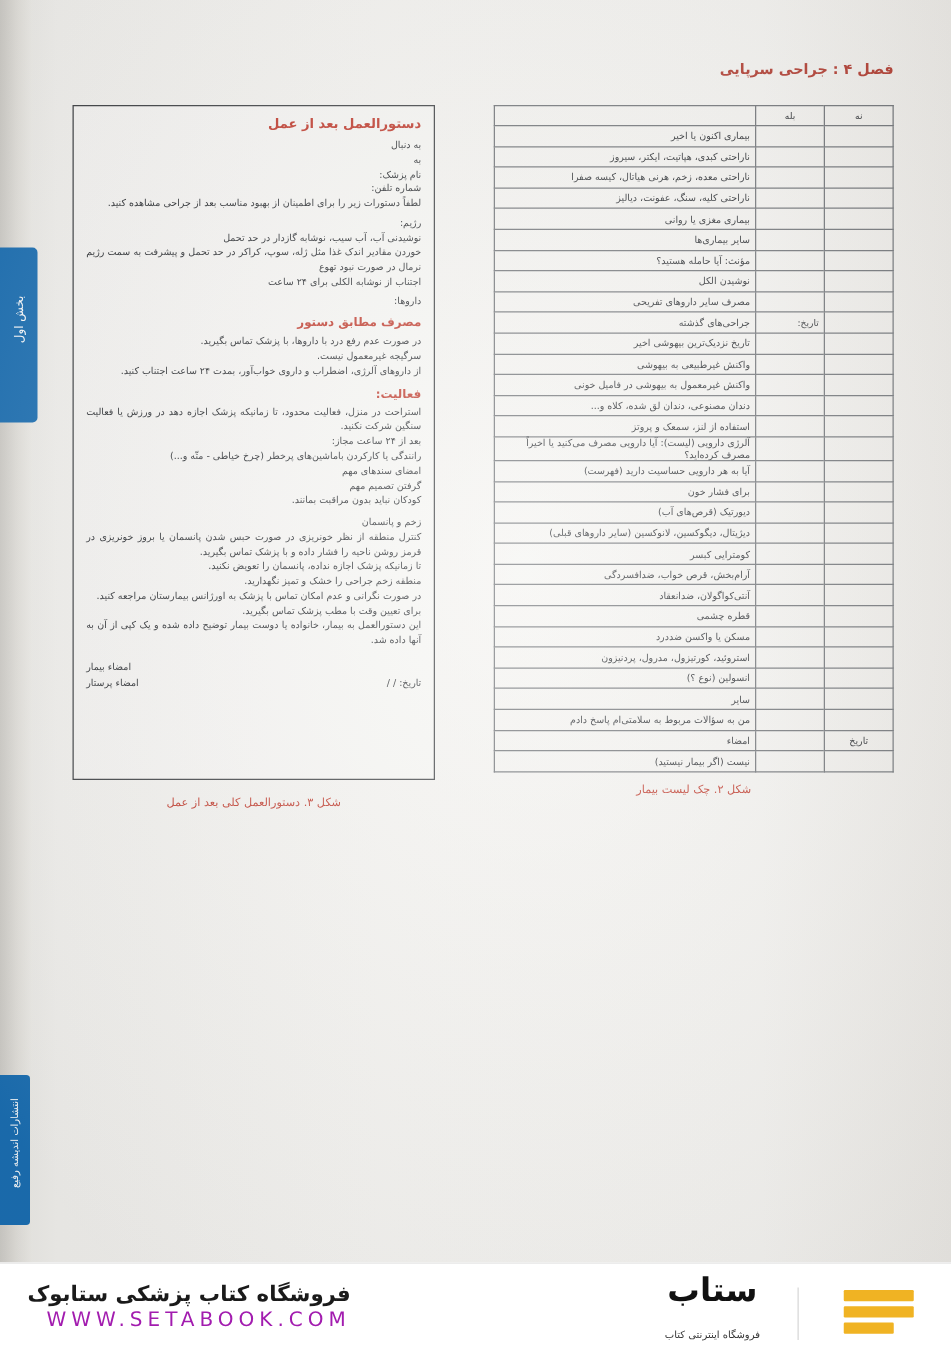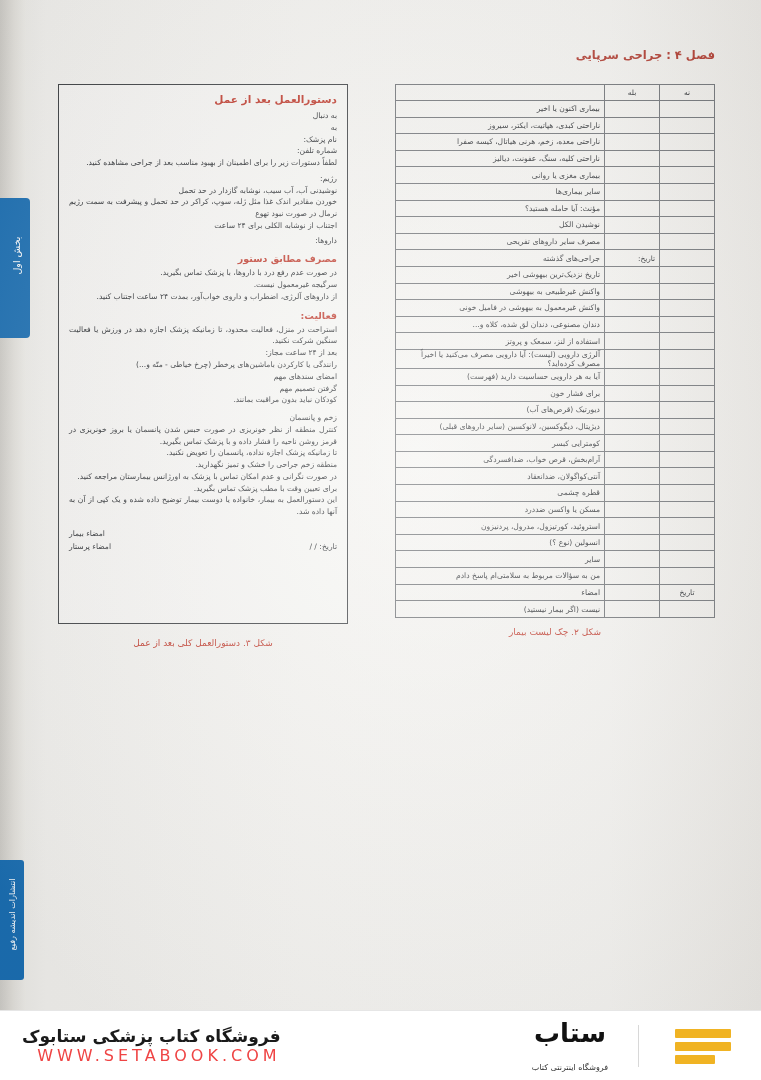--- a/index.html
+++ b/index.html
@@ -215,27 +215,27 @@
   }
   .footer-title {
     font-size: 17px;
     font-weight: bold;
     color: #1a1a1a;
     line-height: 1.2;
   }
   .footer-url {
     font-size: 16px;
     letter-spacing: 4px;
-    color: #ef4444;
+    color: #a21caf;
     margin-top: 0;
     direction: ltr;
   }
   .footer-left {
     display: flex;
-    align-items: center;
+    align-items: flex-end;
     gap: 30px;
   }
   .logo-mark {
     width: 70px;
     height: 46px;
     position: relative;
   }
   .logo-bar {
     position: absolute;
     left: 6px;

